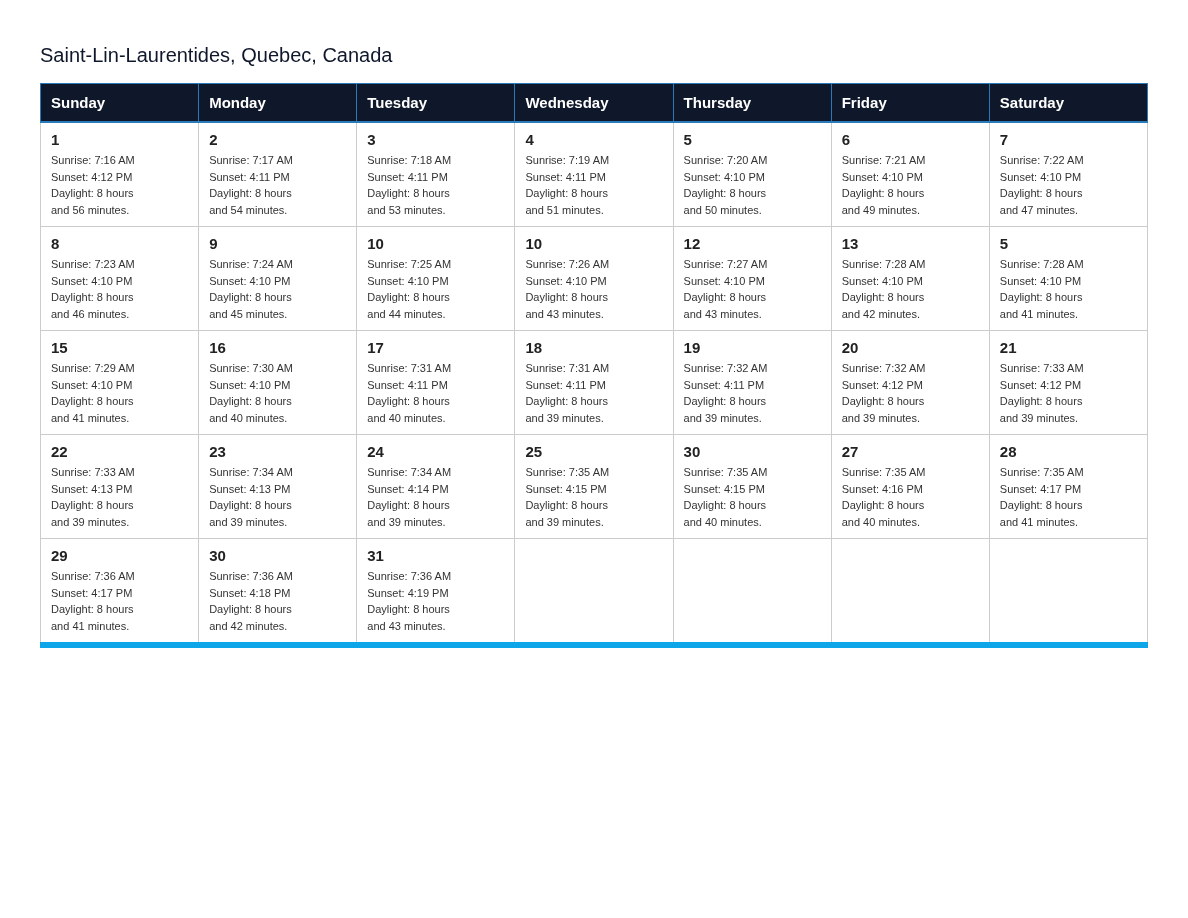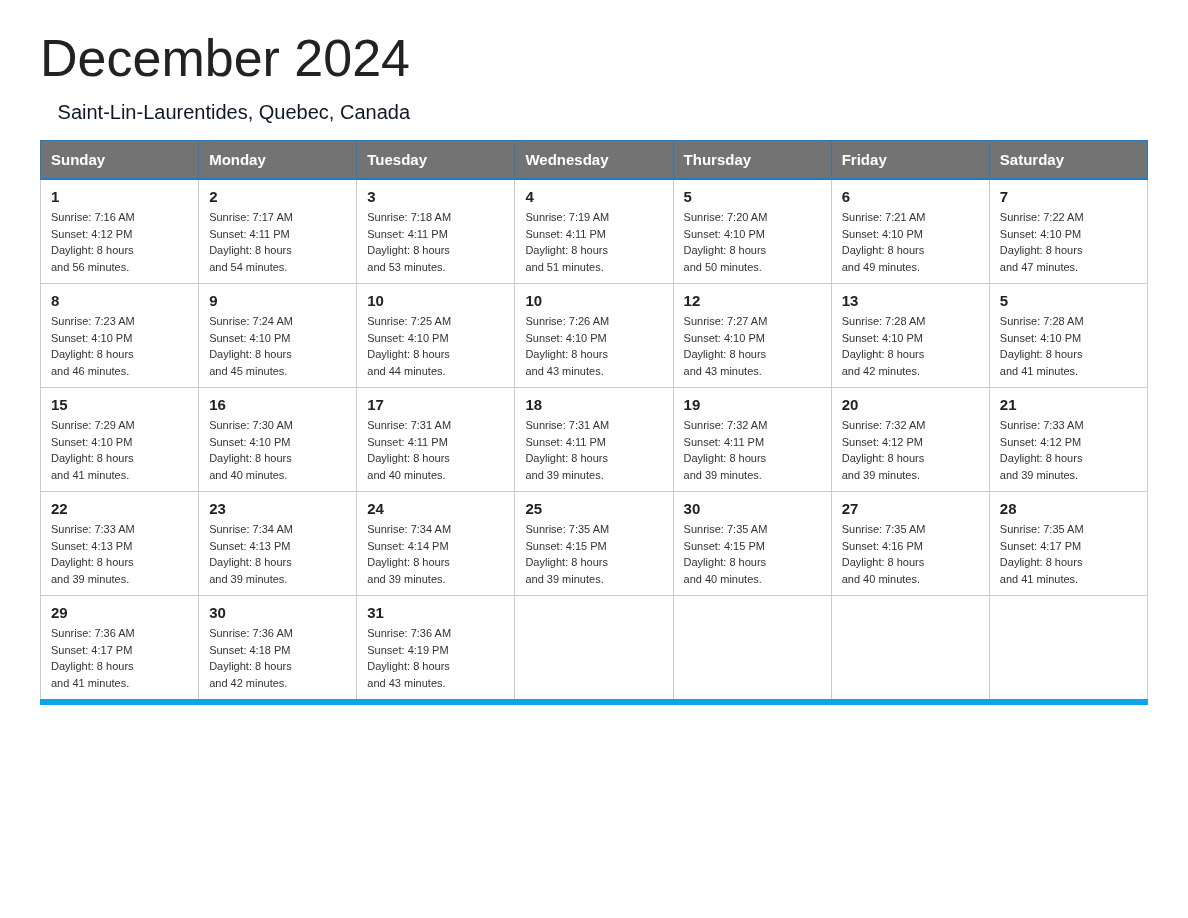--- a/index.html
+++ b/index.html
@@ -46,21 +46,21 @@
       font-size: 20px;
       color: #0f172a;
       margin-top: 14px;
     }
     .calendar {
       width: 100%;
       border-collapse: collapse;
       margin-top: 16px;
     }
     .calendar th {
-      background-color: #737373;
+      background-color: #0f172a;
       color: #fff;
       font-size: 15px;
       font-weight: bold;
       padding: 10px 10px;
       text-align: left;
       border: 1px solid #2a7aba;
     }
     .calendar td {
       vertical-align: top;
       padding: 8px 10px;
@@ -105,21 +105,20 @@
       display: flex;
       align-items: center;
       margin-top: -2px;
     }
   </style>
 </head>
 <body>
 
 <div class="header-row">
   <div class="title-block">
-    <div class="page-title">December 2024</div>
     <div class="subtitle">Saint-Lin-Laurentides, Quebec, Canada</div>
   </div>
 </div>
 
 <table class="calendar">
   <thead>
     <tr id="dow-row">
     <th>Sunday</th>
         <th>Monday</th>
         <th>Tuesday</th>

